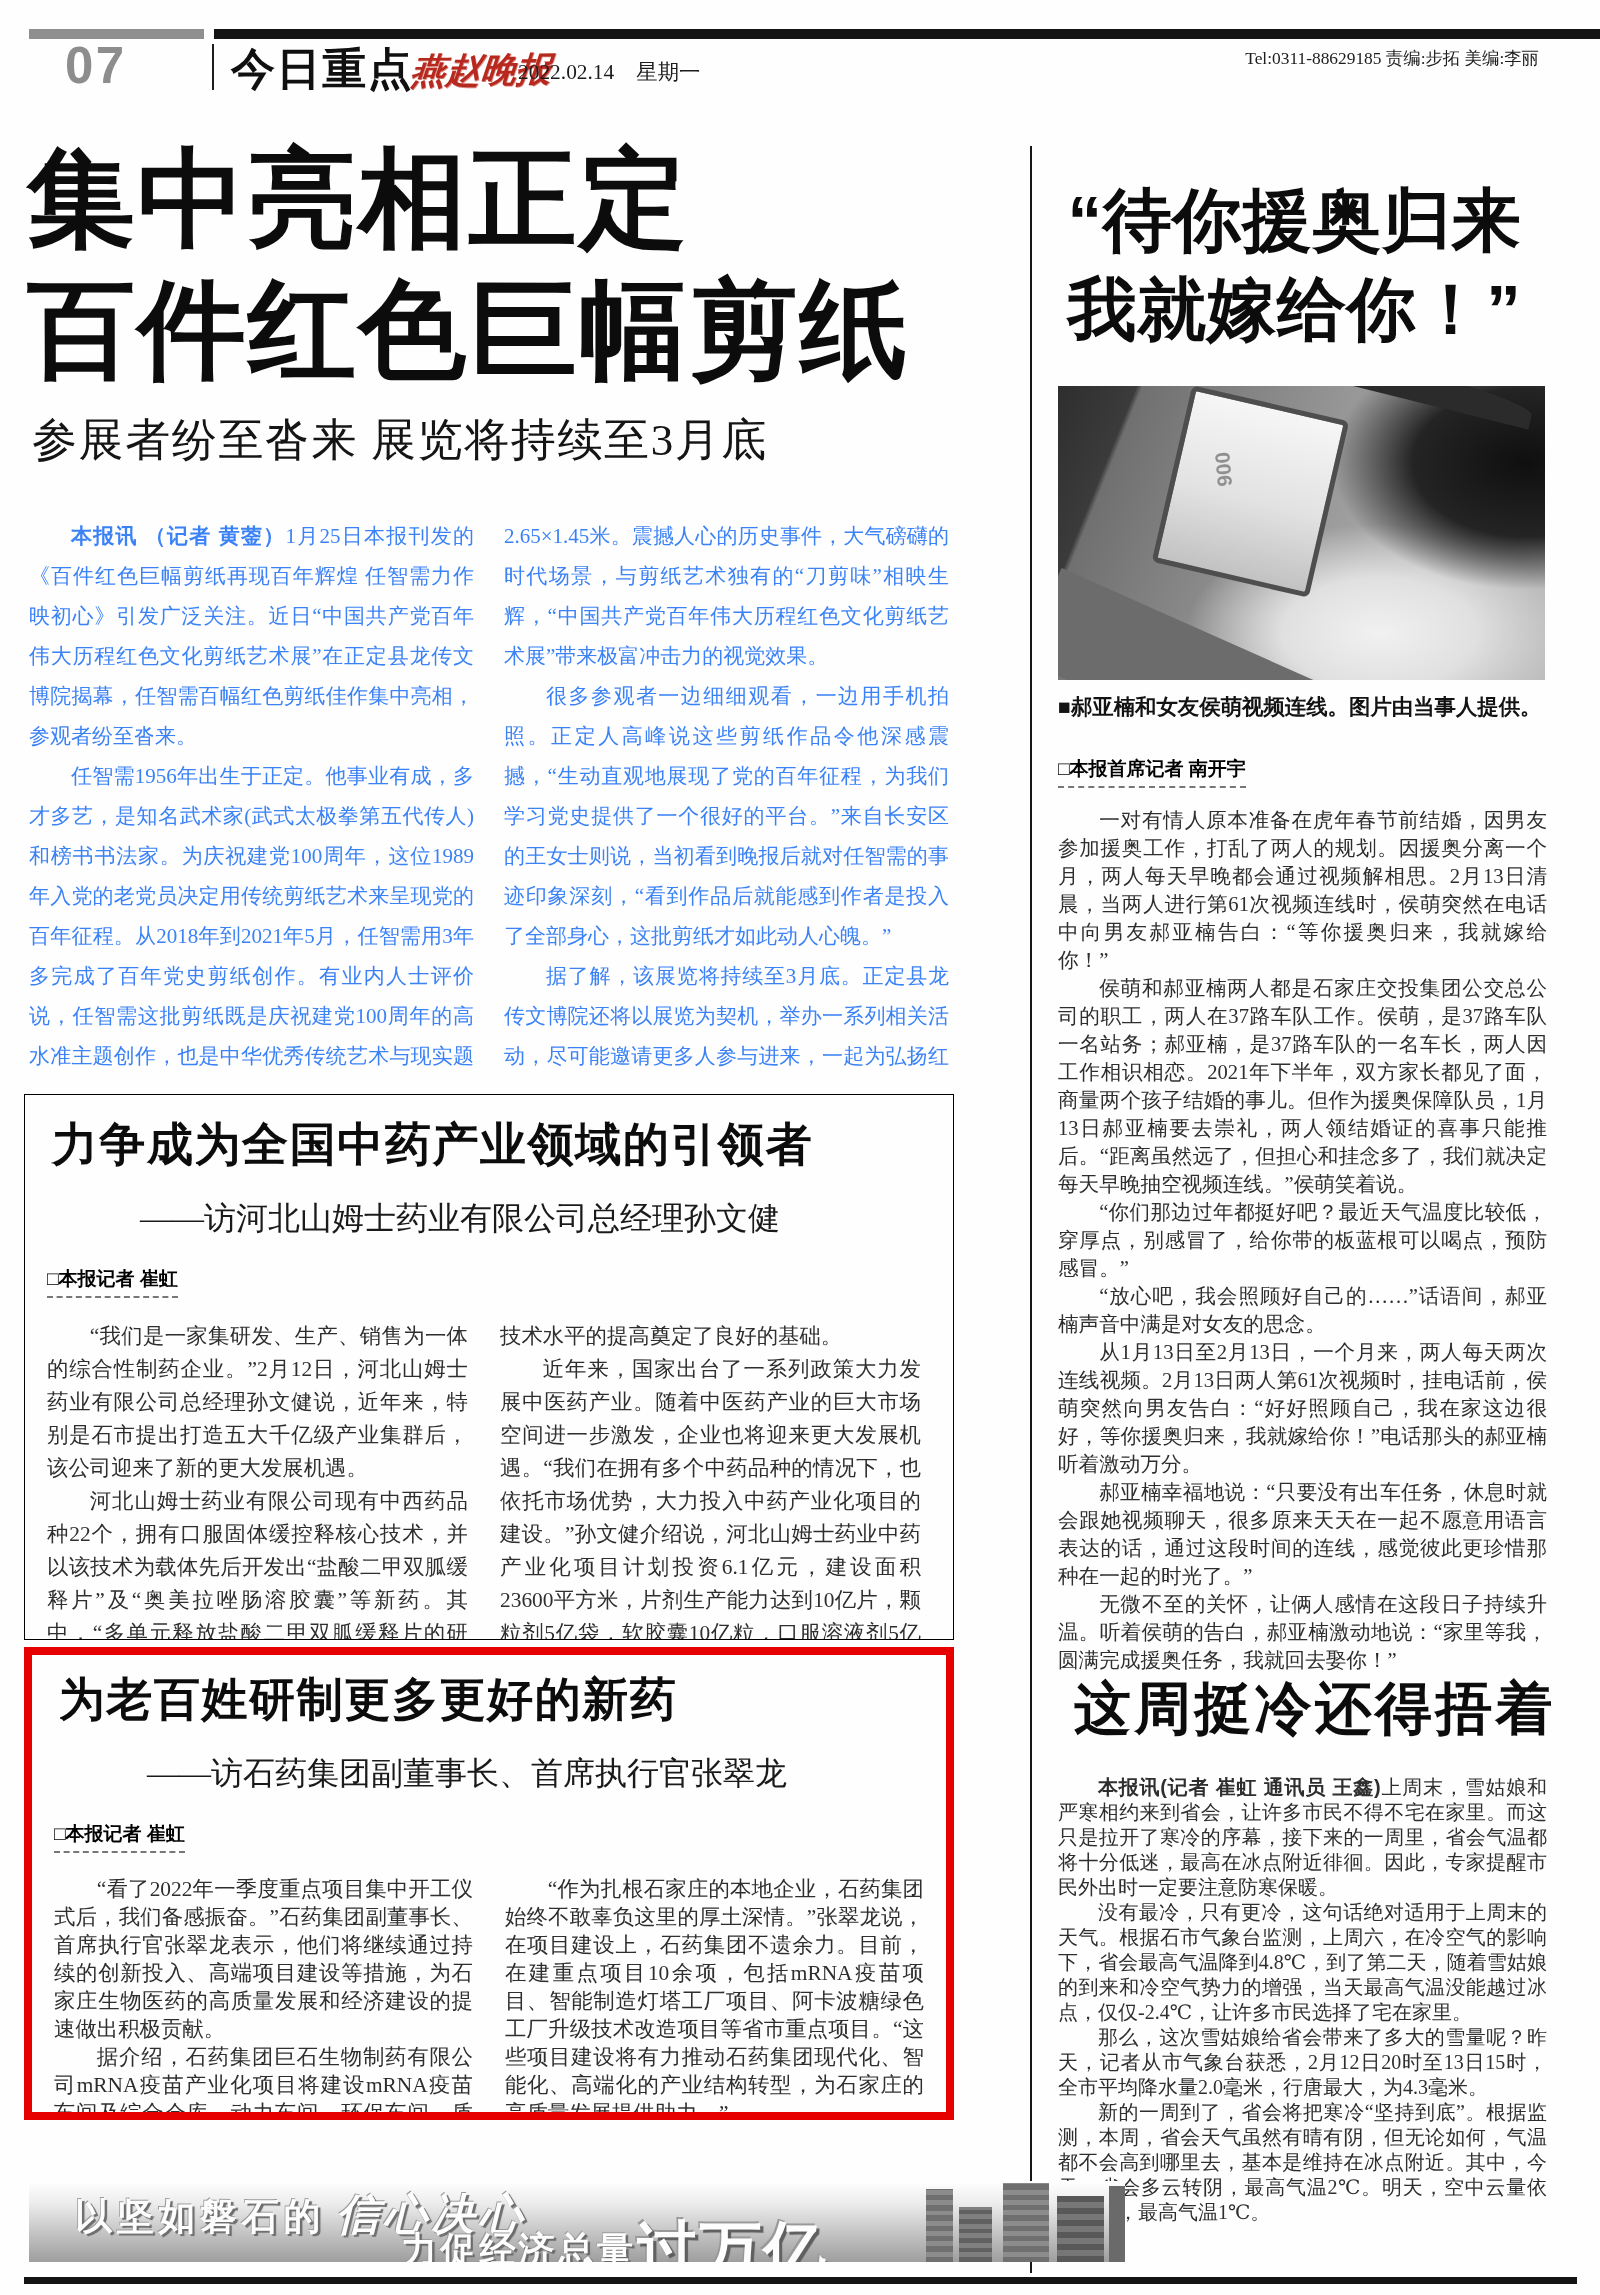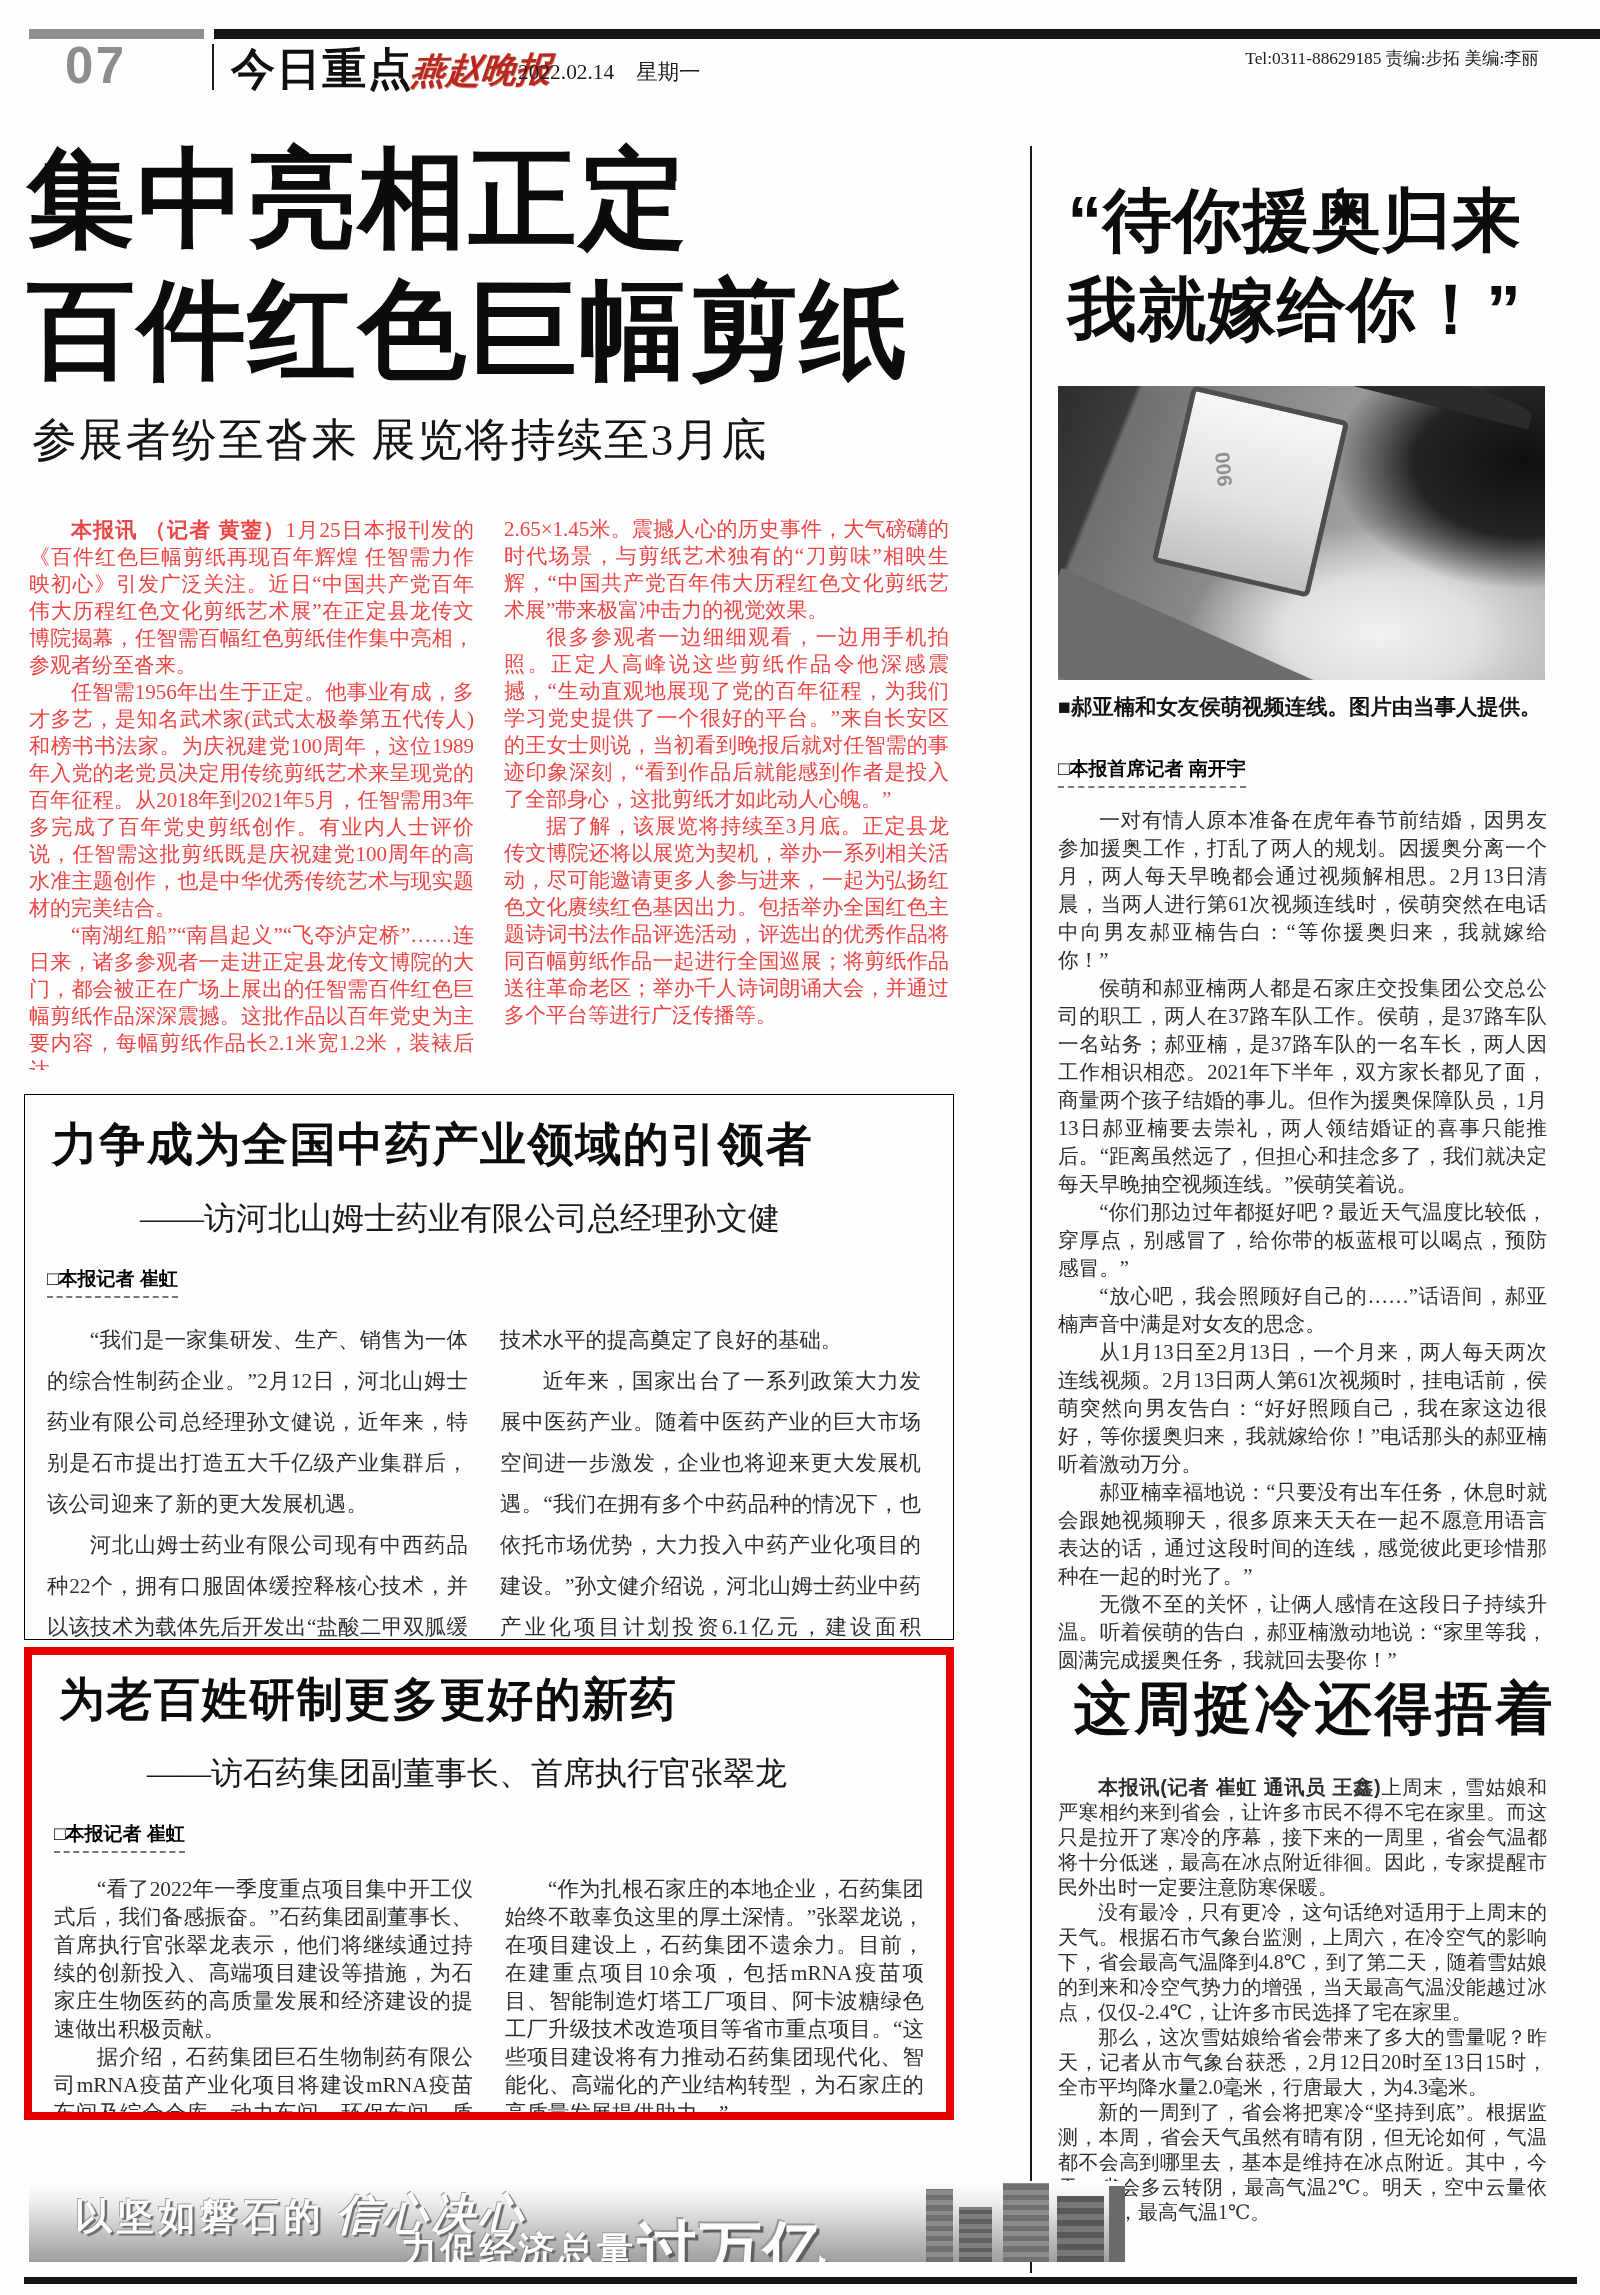--- a/index.html
+++ b/index.html
@@ -17,38 +17,38 @@
             font-style:italic;transform:skewX(-6deg) rotate(-1deg);text-shadow:0.8px 0.8px 0 #d98b84;}
   .dateline{position:absolute;left:518px;top:57px;font-size:21.4px;color:#1c1c1c;}
   .dateline .wd{margin-left:22px;}
   .contact{position:absolute;right:62px;top:46px;font-size:17.4px;color:#1c1c1c;}
 
   
   .headline{position:absolute;left:27px;top:133px;width:926px;color:#0c0c0c;
             font-weight:bold;font-size:108px;line-height:131px;letter-spacing:2.4px;}
   .subhead{position:absolute;left:32px;top:410px;width:918px;font-size:45px;color:#151515;letter-spacing:1.6px;}
   .main-cols{position:absolute;left:29px;top:516px;width:920px;height:554px;display:flex;gap:30px;overflow:hidden;}
-  .main-cols .col{width:445px;font-size:21px;line-height:27px;text-align:justify;color:#ef4444;}
+  .main-cols .col{width:445px;font-size:21px;line-height:40px;text-align:justify;color:#3b82f6;}
   p.para{margin:0;text-indent:2em;}
   p.cont{text-indent:0;}
   .lead-b{font-weight:bold;font-family:"Liberation Sans","DejaVu Sans",sans-serif;}
 
   
   .box1{position:absolute;left:24px;top:1094px;width:930px;height:546px;border:1.6px solid #000;
         box-sizing:border-box;padding:9.5px 22px;overflow:hidden;background:#fefefe;}
   .box2{position:absolute;left:24px;top:1647px;width:930px;height:473px;border:8px solid #e60000;
         box-sizing:border-box;padding:6.3px 22px;overflow:hidden;background:#fefefe;}
   .box-title{font-size:46px;font-weight:bold;color:#0c0c0c;margin:9.5px 0 0 4.7px;letter-spacing:1.6px;}
   .box2 .box-title{margin-top:8px;}
   .box-subtitle{font-size:32px;color:#1a1a1a;margin:20.6px 0 0 93px;}
   .byline{margin:25px 0 0 0;font-size:19px;font-weight:bold;color:#000000;}
   .byline span{border-bottom:2.4px dashed #777;padding-bottom:7.1px;}
   .box-cols{display:flex;gap:32px;margin-top:28.5px;}
   .box-cols .col{width:421px;font-size:21.4px;line-height:28px;text-align:justify;color:#2e2e2e;}
-  .box1 .box-cols .col{line-height:41px;}
+  .box1 .box-cols .col{line-height:33px;}
 
   
   .divider{position:absolute;left:1030px;top:146px;width:2.4px;height:2127px;background:#161616;}
   .right-col{position:absolute;left:1058px;top:138px;width:489px;}
   .love-title{margin:38px 0 0 9.5px;font-size:69px;line-height:89px;font-weight:bold;color:#0c0c0c;letter-spacing:0.8px;}
   .photo{position:relative;margin-top:32px;width:487px;height:294px;overflow:hidden;
      background:
        radial-gradient(ellipse 55% 60% at 96% 26%, #0f0f0f 0%, #242424 42%, rgba(60,60,60,0) 72%),
        radial-gradient(ellipse 62% 58% at 66% 84%, #f1f1f1 0%, #e0e0e0 32%, rgba(170,170,170,0) 64%),
        linear-gradient(112deg,#2e2e2e 0%,#3b3b3b 13%,#707070 14%,#868686 34%,#9a9a9a 52%,#ababab 72%,#b9b9b9 100%);}

